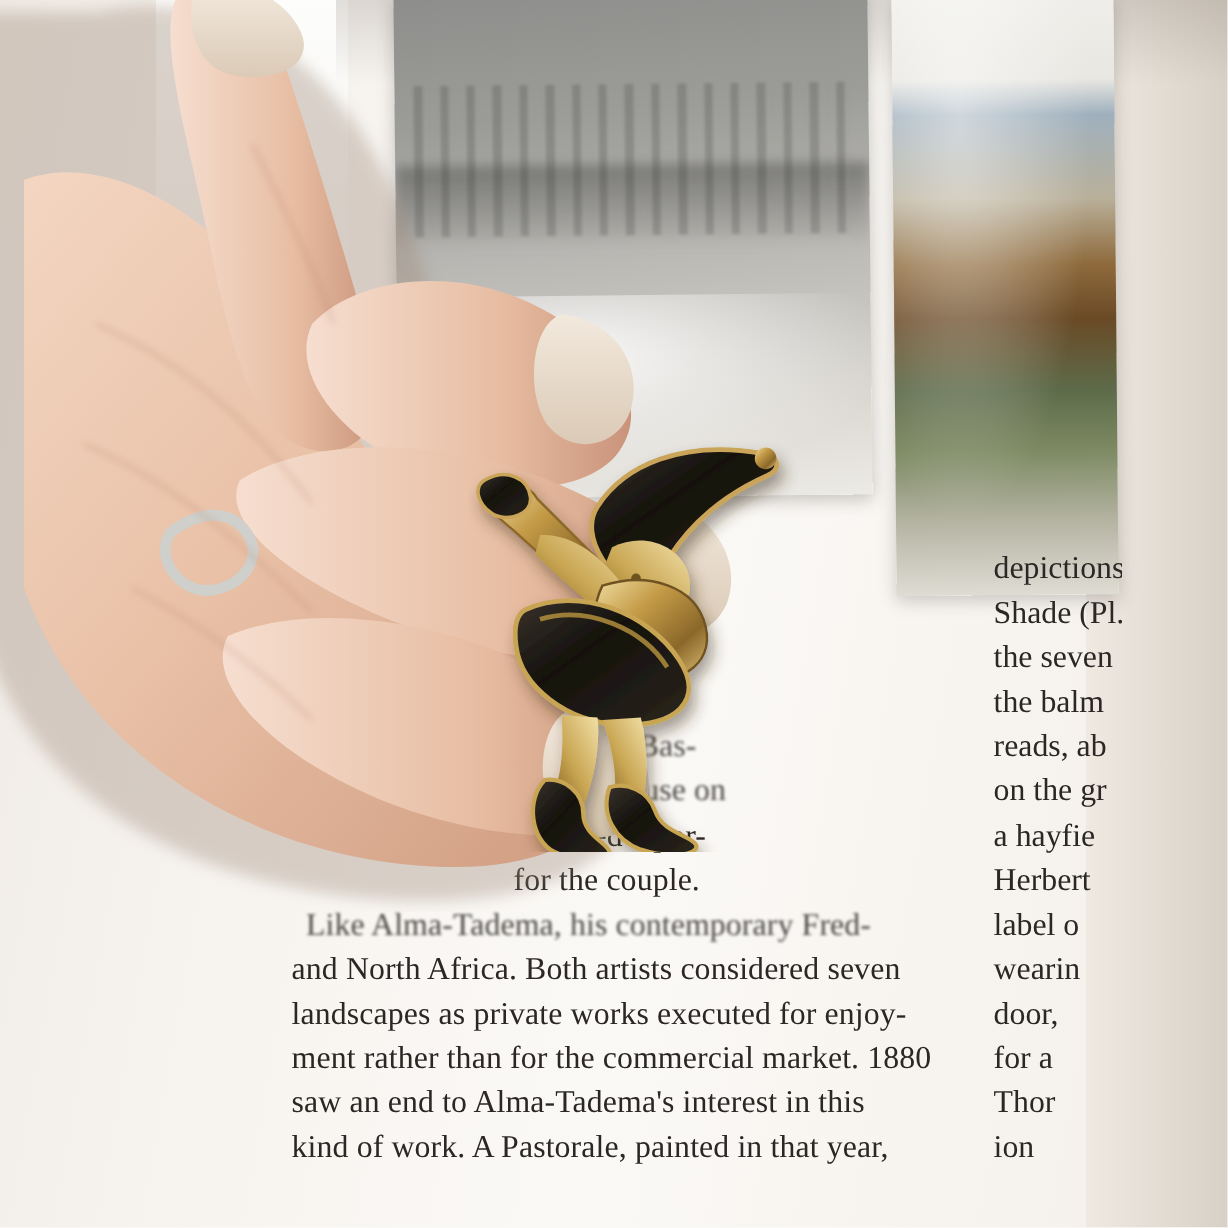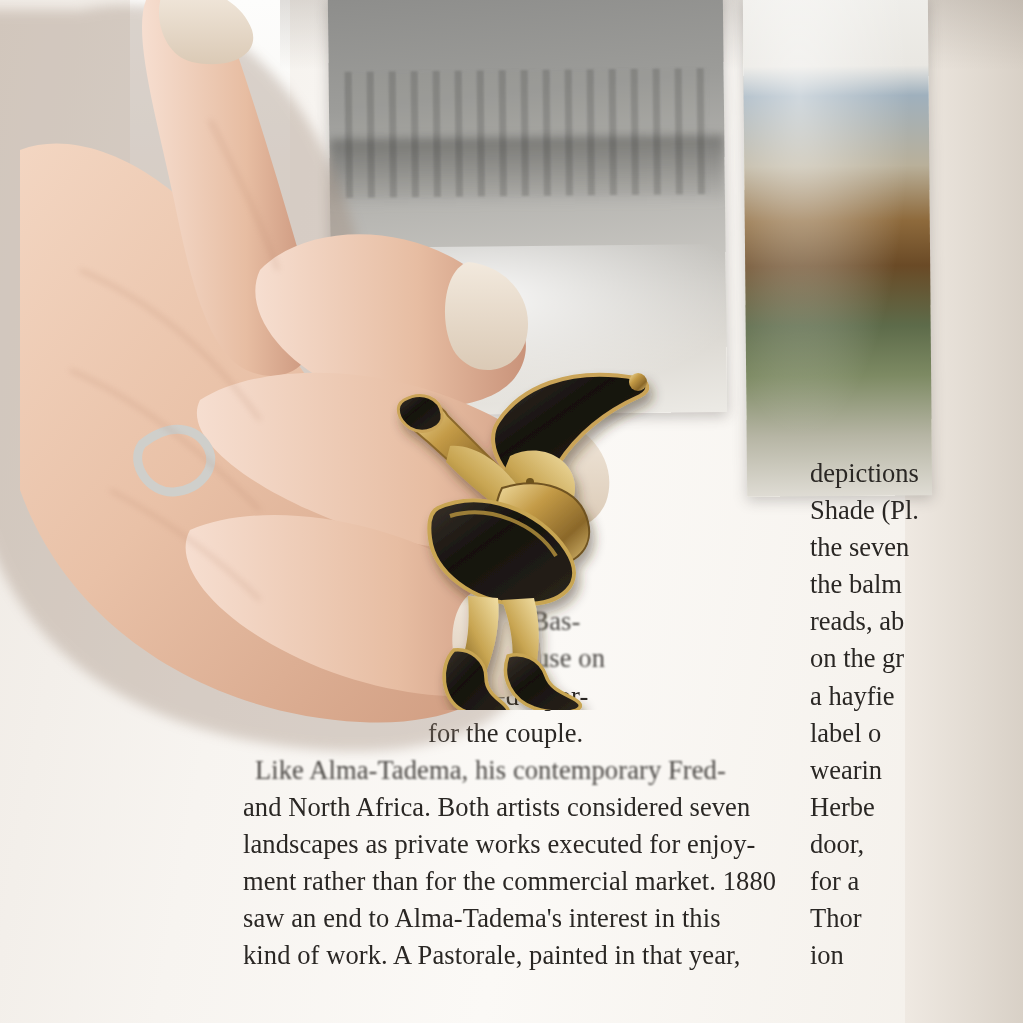--- a/index.html
+++ b/index.html
@@ -103,21 +103,21 @@
     left: 243px; top: 455px; width: 560px;
     font-size: 26.5px;
     letter-spacing: .1px;
   }
   .col-main .line { white-space: nowrap; }
   .col-right {
     left: 810px; top: 455px; width: 125px;
     font-size: 26.5px;
     overflow: hidden;
   }
-  .col-right .line { white-space: nowrap; }
+  .col-right .line { white-space: nowrap; margin-left: 18px; }
   .ital { }
 
   
   .blurred-1 { filter: blur(1.3px); opacity: .85; }
 
   
   .hand {
     position: absolute;
     left: -40px; top: -30px; width: 720px; height: 790px;
     pointer-events: none;
@@ -142,23 +142,23 @@
   <div class="plate-color"></div>
 
   <div class="col col-right">
     <div class="line">depictions</div>
     <div class="line"><span class="ital">Shade (Pl.</span></div>
     <div class="line">the seven</div>
     <div class="line">the balm</div>
     <div class="line">reads, ab</div>
     <div class="line">on the gr</div>
     <div class="line">a hayfie</div>
+    <div class="line">Herbert</div>
     <div class="line">label o</div>
     <div class="line">wearin</div>
-    <div class="line">Herbe</div>
     <div class="line">door,</div>
     <div class="line">for a</div>
     <div class="line">Thor</div>
     <div class="line">ion</div>
 
   </div>
 
   <div class="col col-main">
     <div class="line" style="padding-left:165px">landscapes. In</div>
     <div class="line blurred-1" style="padding-left:148px">the influential</div>

